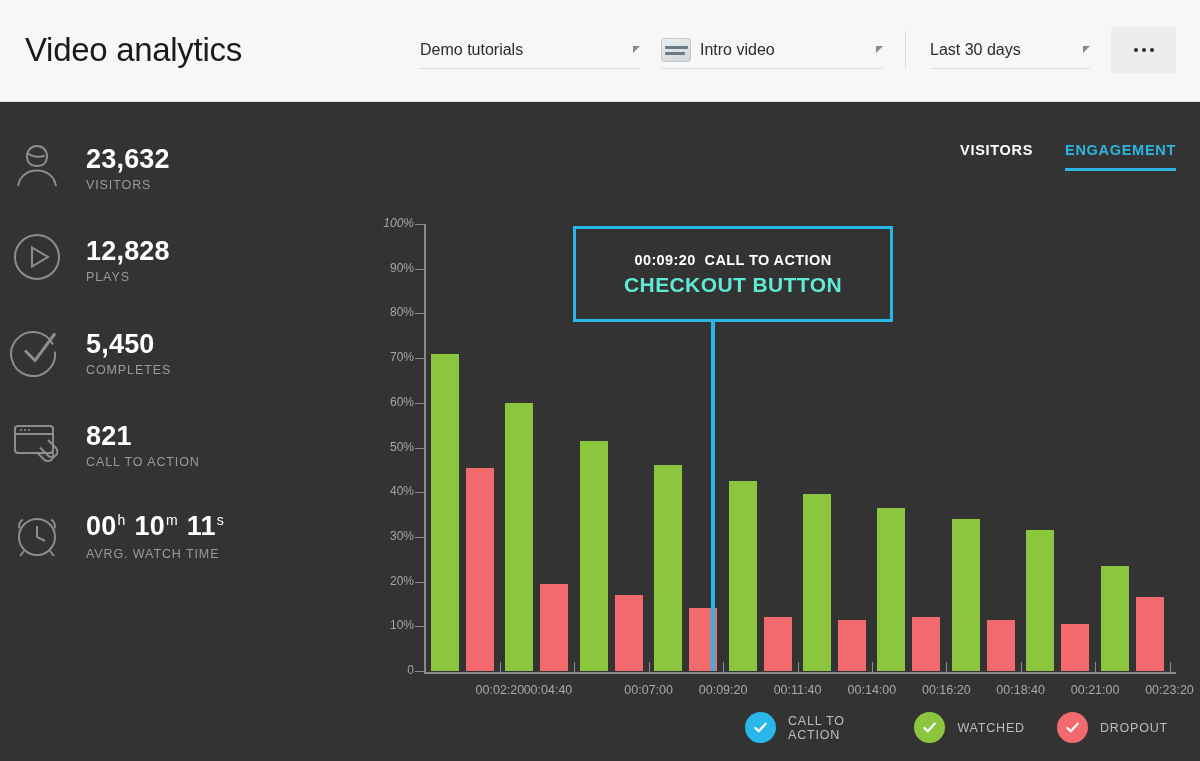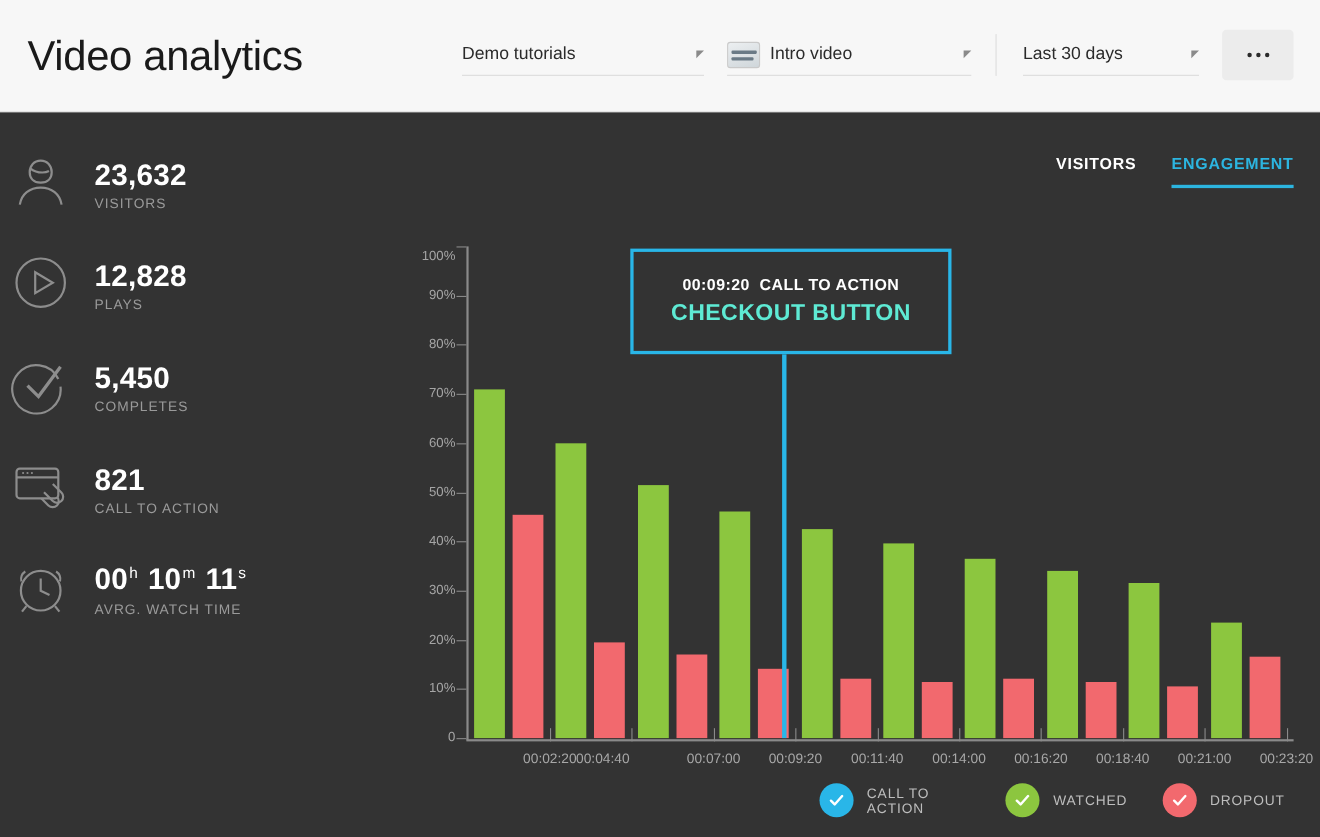--- a/index.html
+++ b/index.html
@@ -13,21 +13,21 @@
 
   
   #header {
     position: absolute; left: 0; top: 0;
     width: 1200px; height: 102px;
     background: #f7f7f7;
     border-bottom: 1px solid #e2e2e2;
   }
   #page-title {
     position: absolute; left: 25px; top: 31px;
-    font-size: 38px; font-weight: 400; color: #1a1a1a;
+    font-size: 33px; font-weight: 400; color: #1a1a1a;
     letter-spacing: -0.3px;
   }
   .dropdown {
     position: absolute; top: 31px;
     height: 38px;
     border-bottom: 1px solid #dcdcdc;
     display: flex; align-items: center;
     cursor: pointer;
   }
   #dd-playlist { left: 420px; width: 220px; }
@@ -120,21 +120,21 @@
     position: absolute; font-size: 12.5px; color: #a8a8a8;
     text-align: center; width: 90px;
   }
   .bar { position: absolute; bottom: 0; }
   .bar.watched { background: #8cc63f; }
   .bar.dropout { background: #f2696e; }
 
   
   #callout {
     position: absolute; left: 573px; top: 226px;
-    width: 292px; height: 96px;
+    width: 320px; height: 96px;
     background: #333333; border: 3px solid #29b6e8;
     display: flex; flex-direction: column;
     align-items: center; justify-content: center;
   }
   #callout-line1 {
     font-size: 14.5px; font-weight: 700; color: #ffffff;
     letter-spacing: 0.4px; white-space: pre;
   }
   #callout-line2 {
     font-size: 21px; font-weight: 700; color: #5eead4;
@@ -267,21 +267,21 @@
     </span>
   </div>
 </div>
 
 <div id="tabs">
   <div class="tab inactive">VISITORS</div>
   <div class="tab active">ENGAGEMENT</div>
 </div>
 
 <div id="chart">
-    <div class="ytick-label" style="left: 368px; top: 225px;">100%</div>
+    <div class="ytick-label" style="left: 368px; top: 216px; font-style: italic;">100%</div>
     <div style="position: absolute; left: 415px; top: 224px; width: 9px; height: 1px; background: rgb(136, 136, 136);"></div>
     <div class="ytick-label" style="left: 368px; top: 260.7px;">90%</div>
     <div style="position: absolute; left: 415px; top: 268.7px; width: 9px; height: 1px; background: rgb(136, 136, 136);"></div>
     <div class="ytick-label" style="left: 368px; top: 305.4px;">80%</div>
     <div style="position: absolute; left: 415px; top: 313.4px; width: 9px; height: 1px; background: rgb(136, 136, 136);"></div>
     <div class="ytick-label" style="left: 368px; top: 350.1px;">70%</div>
     <div style="position: absolute; left: 415px; top: 358.1px; width: 9px; height: 1px; background: rgb(136, 136, 136);"></div>
     <div class="ytick-label" style="left: 368px; top: 394.8px;">60%</div>
     <div style="position: absolute; left: 415px; top: 402.8px; width: 9px; height: 1px; background: rgb(136, 136, 136);"></div>
     <div class="ytick-label" style="left: 368px; top: 439.5px;">50%</div>

